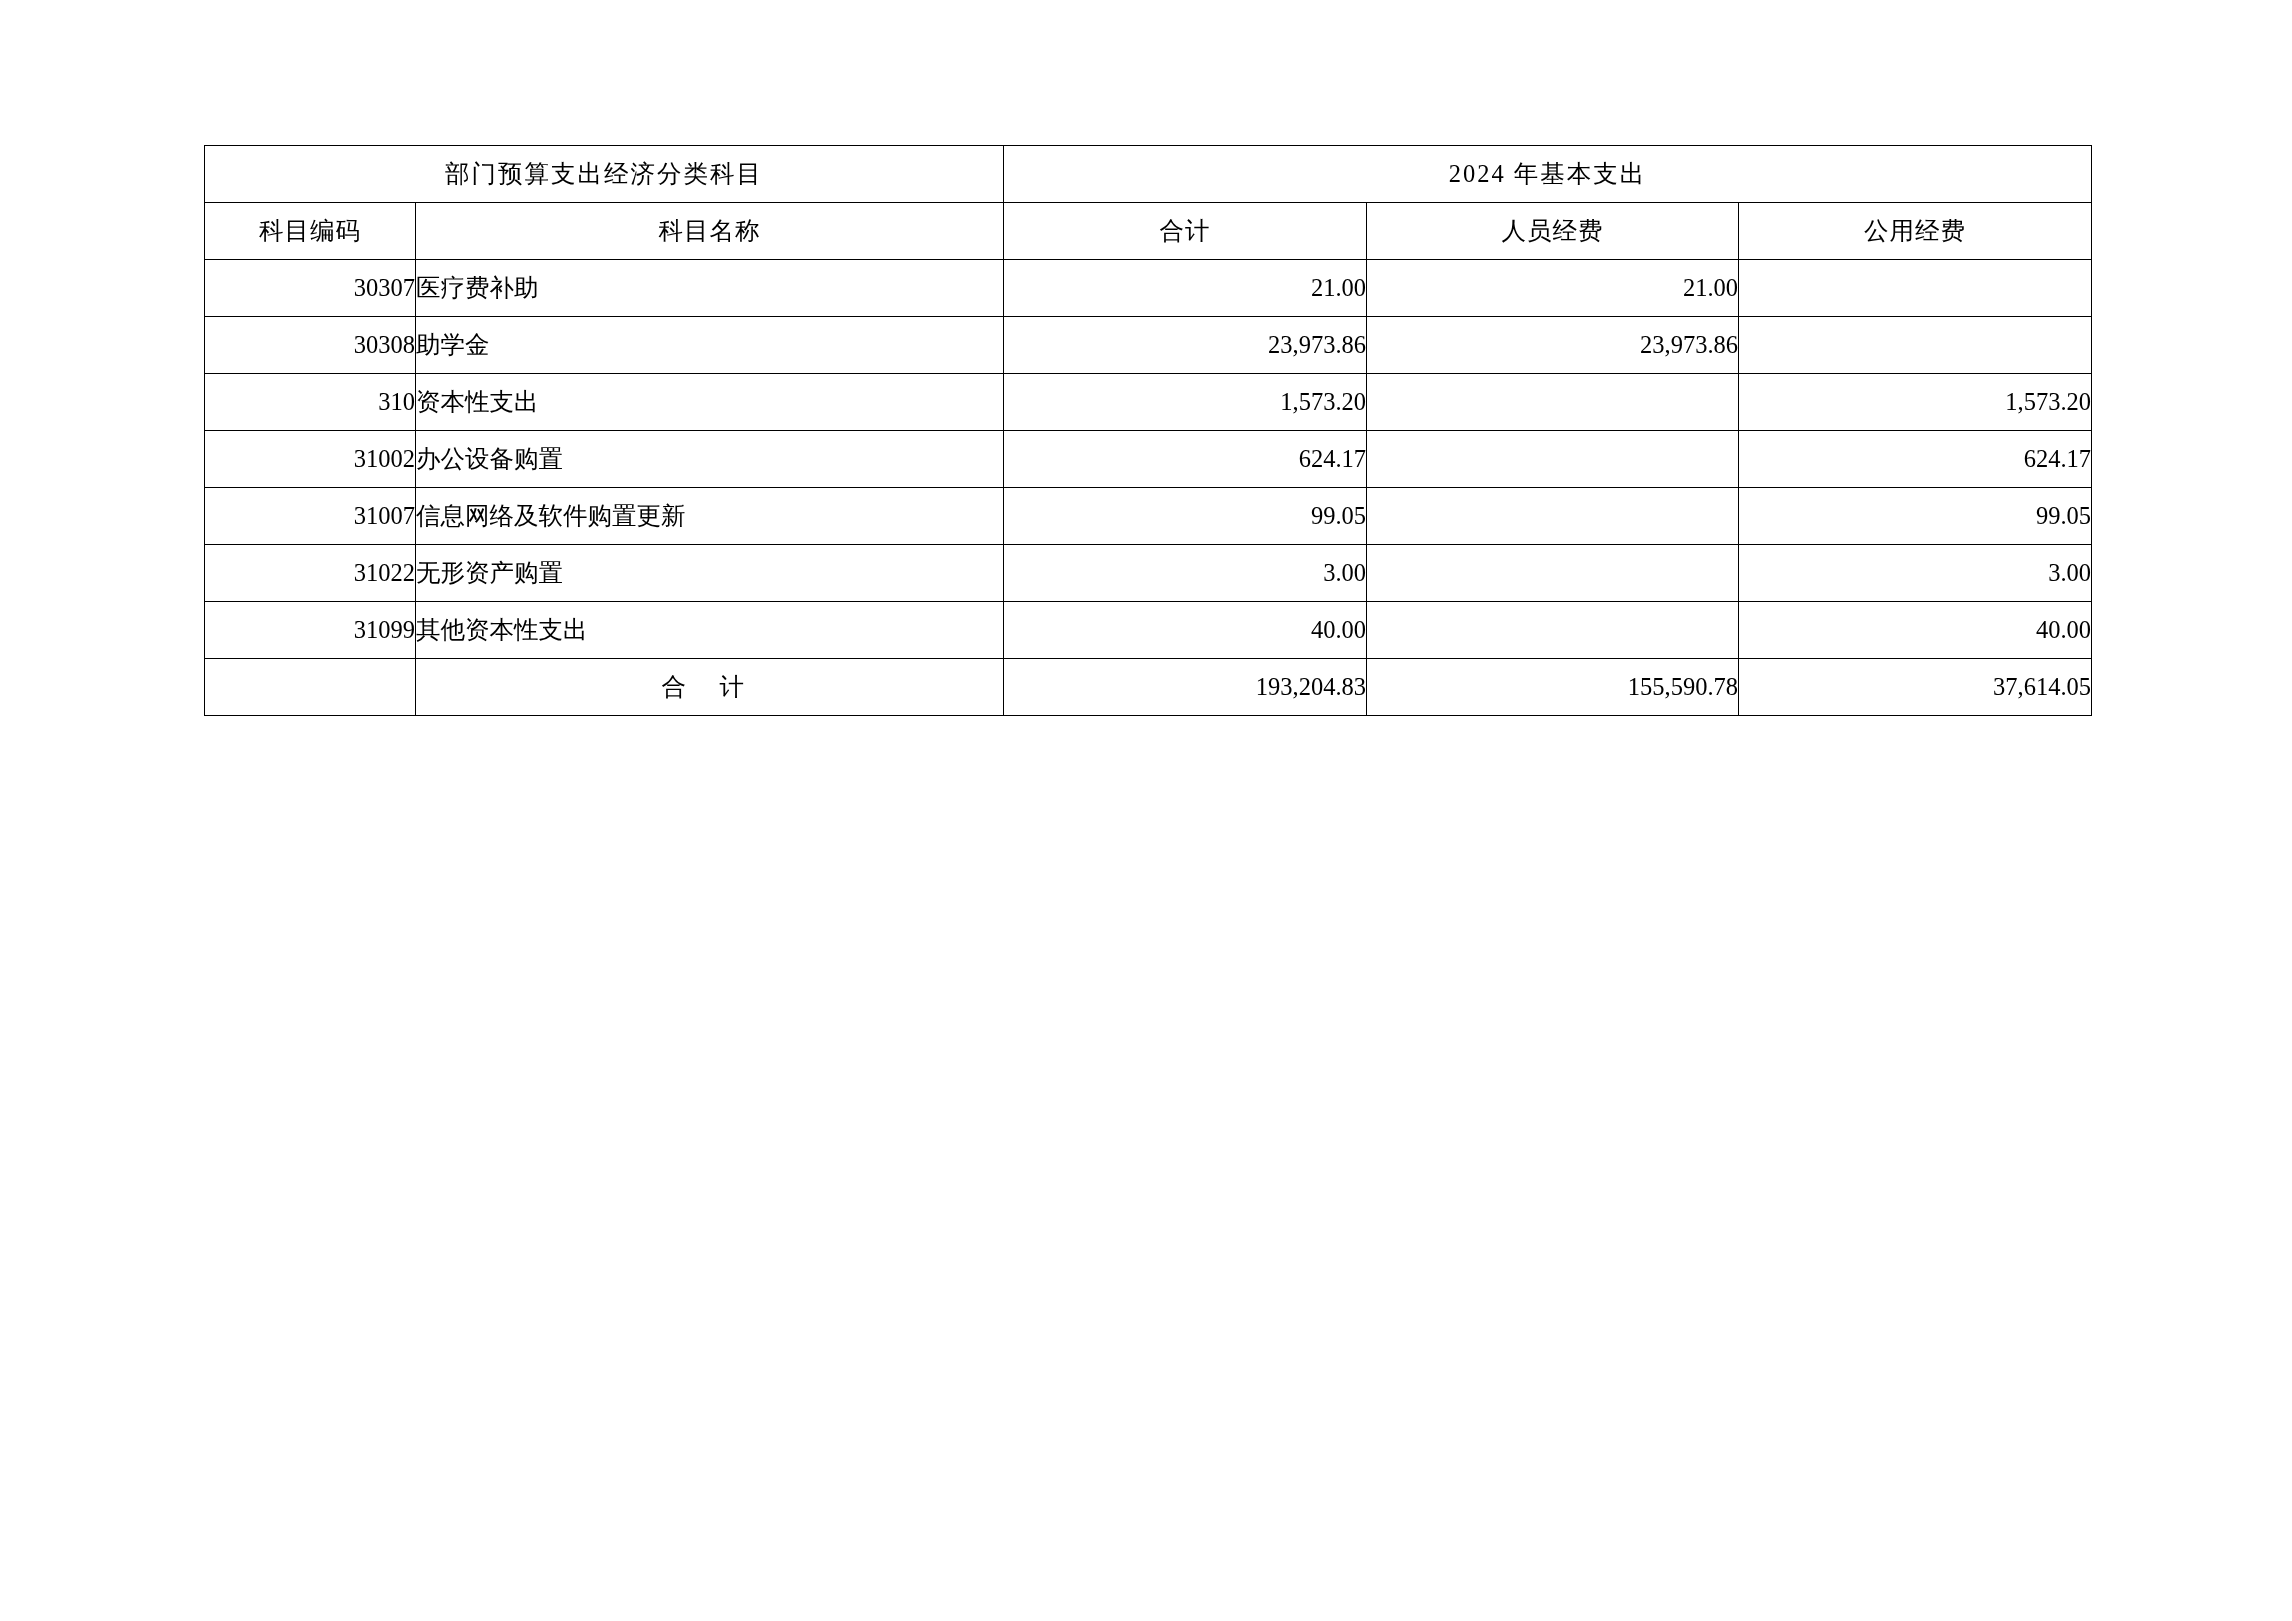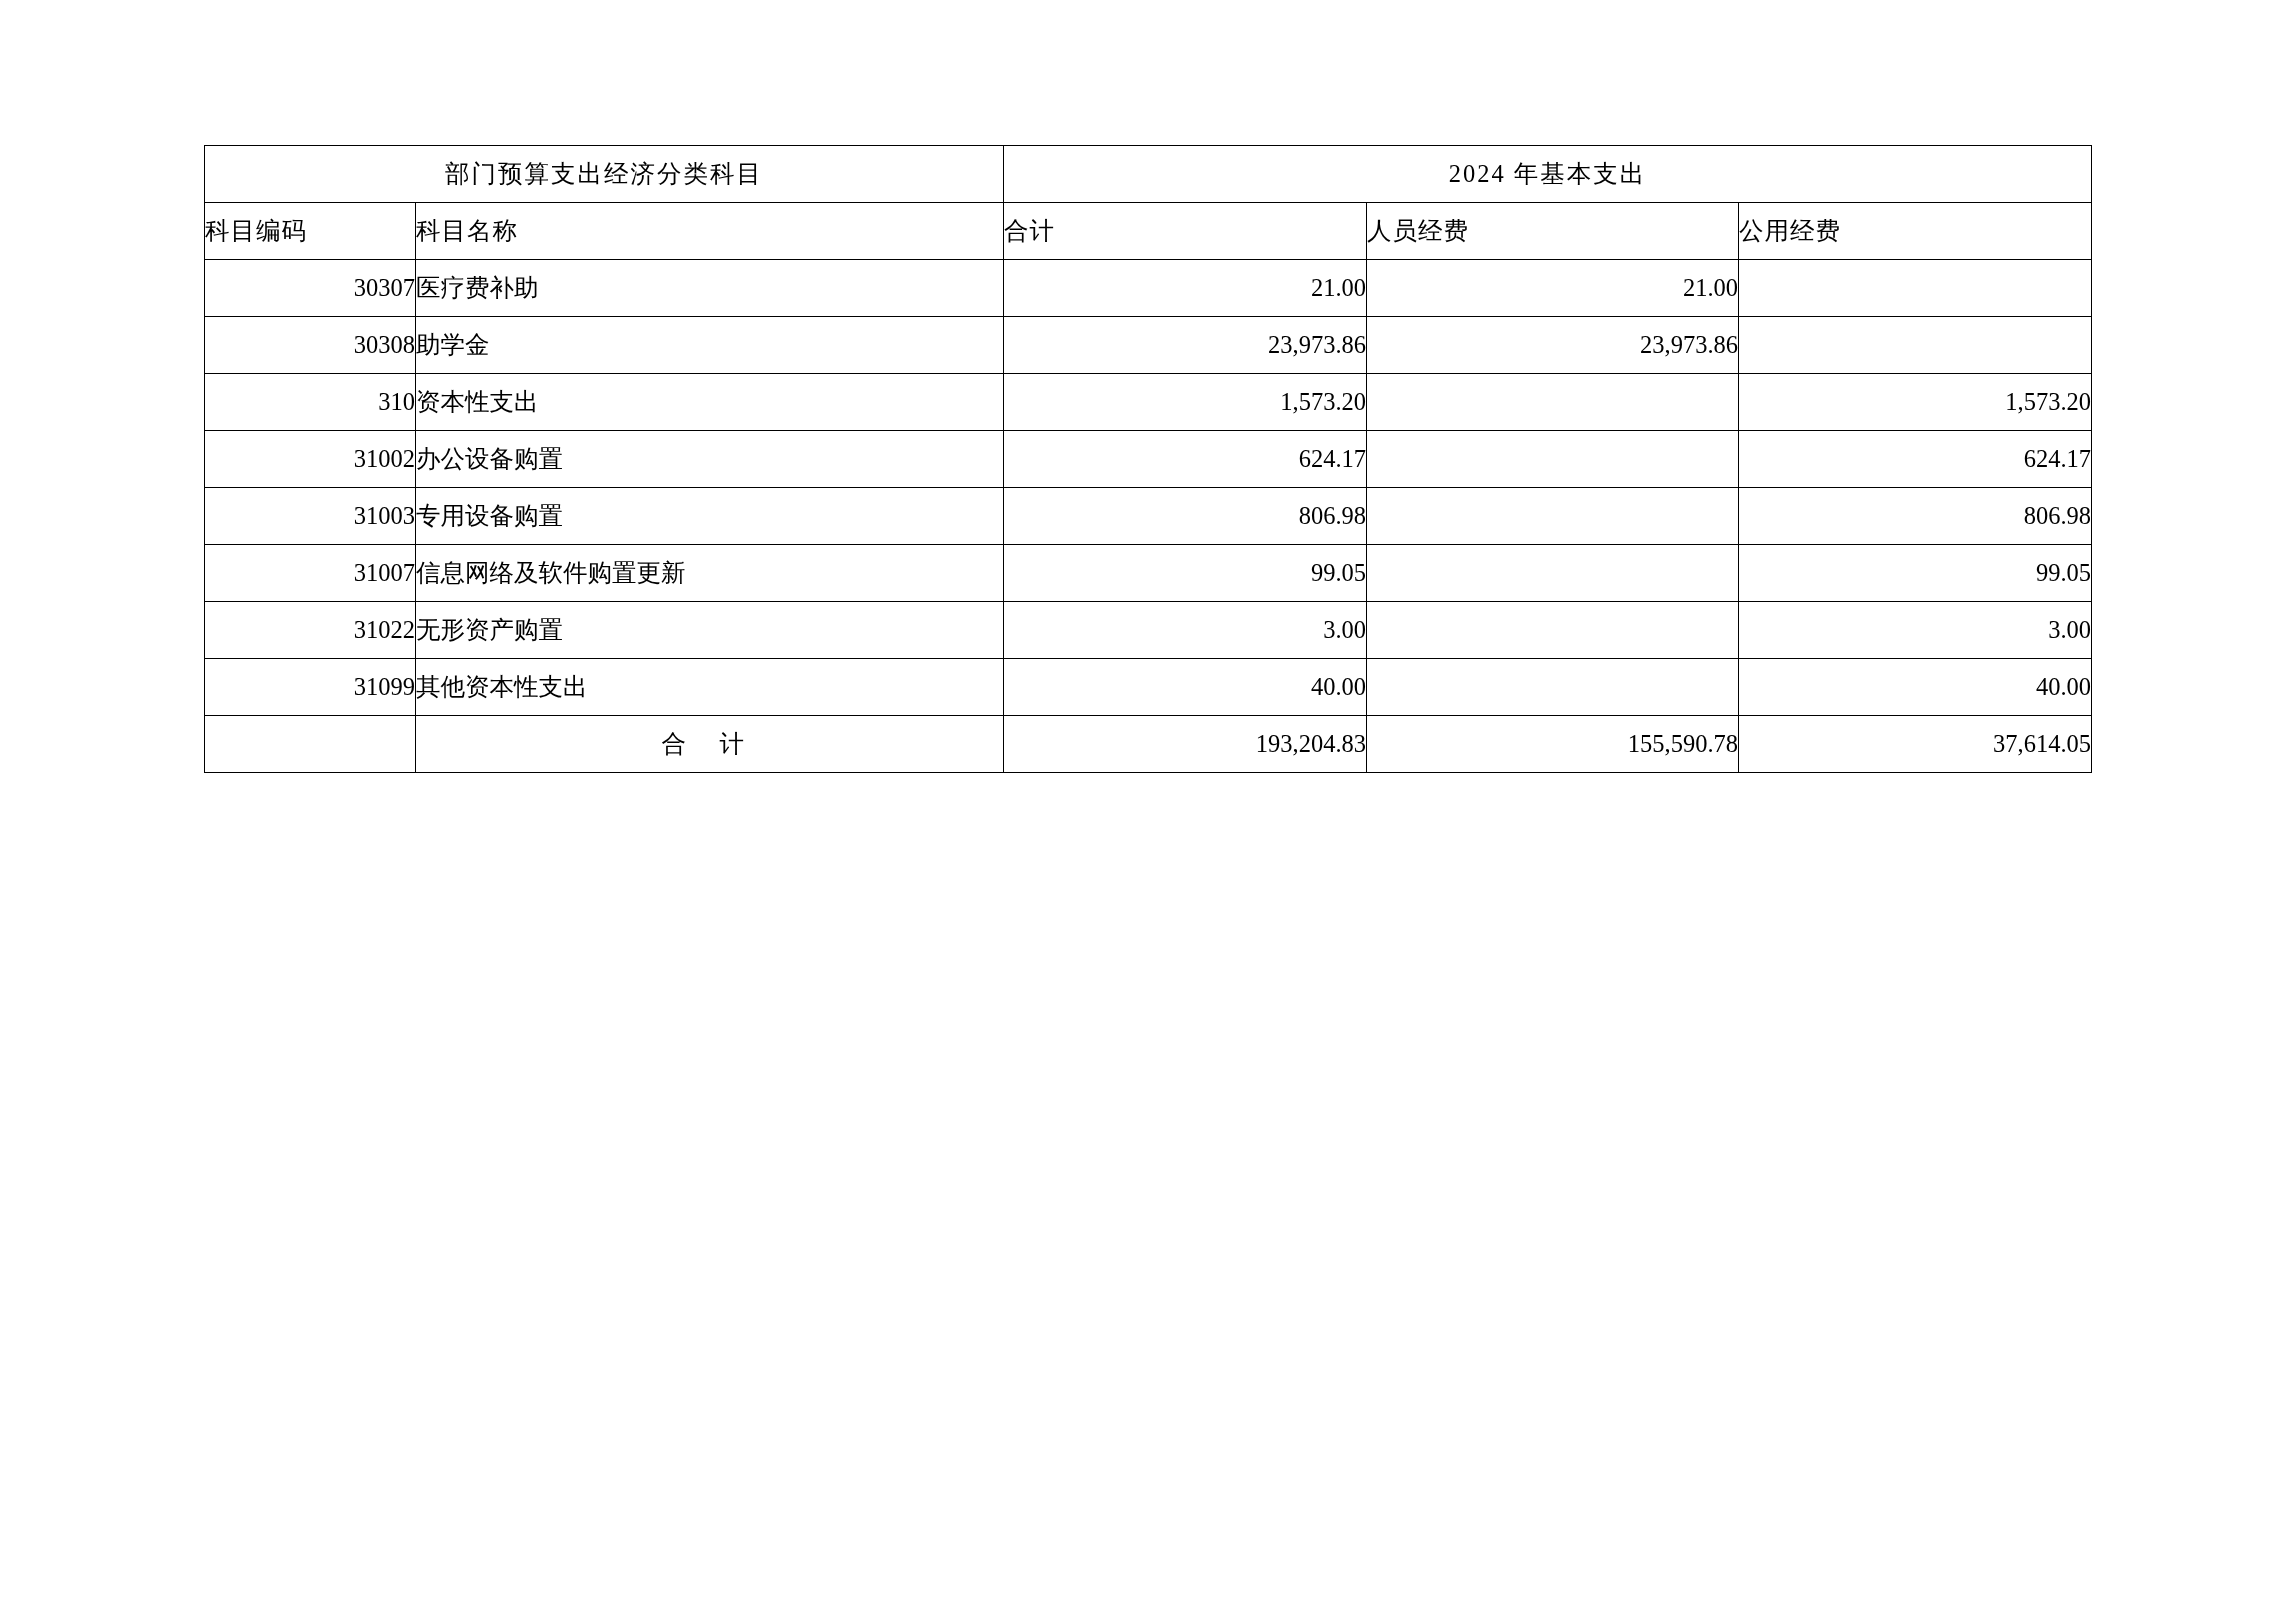--- a/index.html
+++ b/index.html
@@ -48,20 +48,21 @@
   .col-public { width: 353px; }
 
   .hdr-major {
     text-align: center;
     font-size: 29px;
     font-weight: bold;
     height: 76px;
     letter-spacing: 2px;
   }
   .hdr-sub {
+    text-align: center;
     font-size: 27.4px;
     font-weight: bold;
     height: 69px;
     letter-spacing: 1px;
   }
   .cell-code {
     text-align: right;
     padding-left: 15.7px;
     font-size: 24.5px;
   }
@@ -145,27 +146,20 @@
           <td class="cell-num">1,573.20</td>
         </tr>
         <tr>
           <td class="cell-code">31002</td>
           <td class="cell-name">办公设备购置</td>
           <td class="cell-num">624.17</td>
           <td class="cell-num"></td>
           <td class="cell-num">624.17</td>
         </tr>
         <tr>
-          <td class="cell-code">31003</td>
-          <td class="cell-name">专用设备购置</td>
-          <td class="cell-num">806.98</td>
-          <td class="cell-num"></td>
-          <td class="cell-num">806.98</td>
-        </tr>
-        <tr>
           <td class="cell-code">31007</td>
           <td class="cell-name">信息网络及软件购置更新</td>
           <td class="cell-num">99.05</td>
           <td class="cell-num"></td>
           <td class="cell-num">99.05</td>
         </tr>
         <tr>
           <td class="cell-code">31022</td>
           <td class="cell-name">无形资产购置</td>
           <td class="cell-num">3.00</td>

